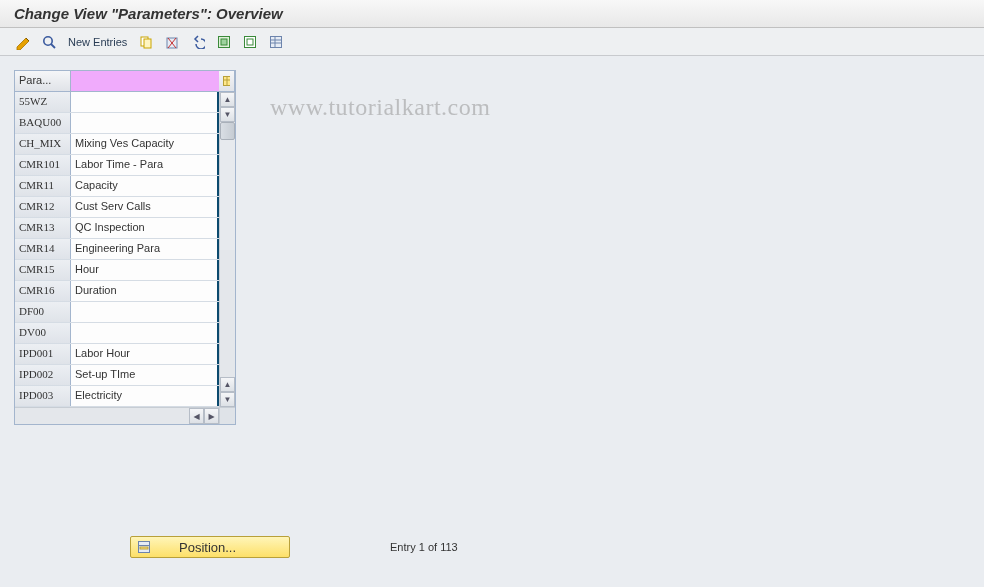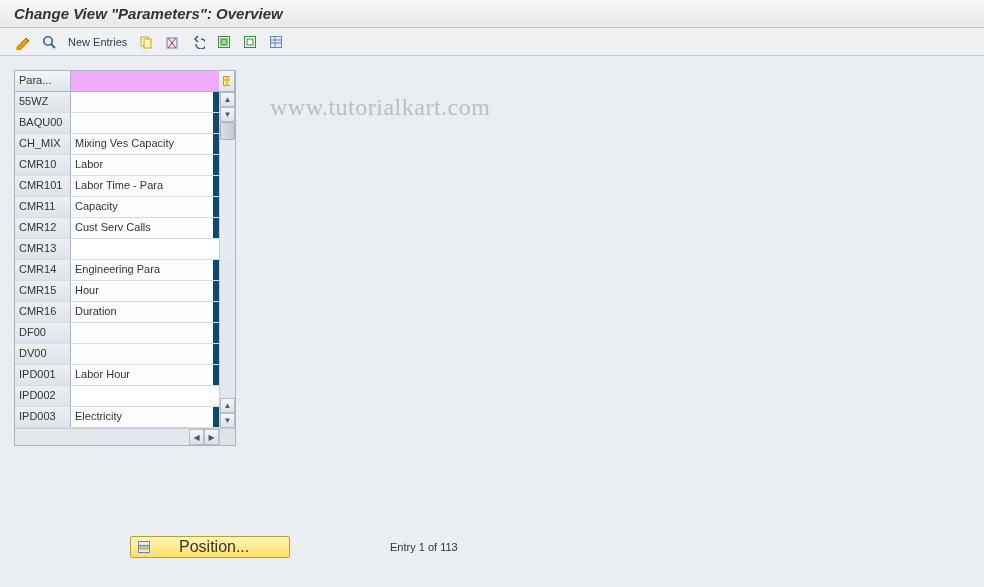--- a/index.html
+++ b/index.html
@@ -105,28 +105,29 @@
     .table-row .td-param {
       width: 56px;
       flex-shrink:0;
       background: linear-gradient(to bottom, #eceff3, #dfe3e9);
       border-right: 1px solid #a3b5cd;
       padding: 3px 4px;
       font-size: 11px;
       color: #333;
       overflow: hidden;
       white-space: nowrap;
+      font-family: Liberation Serif, serif;
     }
     .table-row .td-keyword {
       flex: 1;
       padding: 3px 4px;
       font-size: 11px;
       color: #333;
       background: #fdfdfd;
-      border-right: 6px solid #0c4a6e;
+      border-right: 2px solid #0c4a6e;
       overflow: hidden;
       white-space: nowrap;
     }
     .vscroll {
       width: 16px;
       flex-shrink:0;
       background: #e4e7eb;
       border-left: 1px solid #c7cdd4;
       position: relative;
       display:flex;
@@ -186,21 +187,21 @@
       margin-left: 116px;
       width: 160px;
       height: 22px;
       background: linear-gradient(to bottom, #fff5b8, #fde069);
       border: 1px solid #b8a03a;
       border-radius: 2px;
       display: flex;
       align-items: center;
       padding: 0 6px;
       cursor: pointer;
-      font-size: 16px;
+      font-size: 13px;
       color: #333;
     }
     .position-btn .icon {
       width: 14px;
       height: 14px;
       margin-right: 28px;
       display:flex;align-items:center;justify-content:center;
     }
     .entry-status {
       margin-left: 100px;
@@ -305,37 +306,34 @@
           </div>
           <div class="table-row">
             <div class="td-param">BAQU00</div>
             <div class="td-keyword"></div>
           </div>
           <div class="table-row">
             <div class="td-param">CH_MIX</div>
             <div class="td-keyword">Mixing Ves Capacity</div>
           </div>
           <div class="table-row">
-            <div class="td-param">CMR10</div>
-            <div class="td-keyword">Labor</div>
-          </div>
-          <div class="table-row">
             <div class="td-param">CMR101</div>
             <div class="td-keyword">Labor Time - Para</div>
           </div>
           <div class="table-row">
             <div class="td-param">CMR11</div>
             <div class="td-keyword">Capacity</div>
           </div>
           <div class="table-row">
             <div class="td-param">CMR12</div>
             <div class="td-keyword">Cust Serv Calls</div>
           </div>
           <div class="table-row">
             <div class="td-param">CMR13</div>
+            <div class="td-keyword">QC Inspection</div>
           </div>
           <div class="table-row">
             <div class="td-param">CMR14</div>
             <div class="td-keyword">Engineering Para</div>
           </div>
           <div class="table-row">
             <div class="td-param">CMR15</div>
             <div class="td-keyword">Hour</div>
           </div>
           <div class="table-row">
@@ -349,20 +347,21 @@
           <div class="table-row">
             <div class="td-param">DV00</div>
             <div class="td-keyword"></div>
           </div>
           <div class="table-row">
             <div class="td-param">IPD001</div>
             <div class="td-keyword">Labor Hour</div>
           </div>
           <div class="table-row">
             <div class="td-param">IPD002</div>
+            <div class="td-keyword">Set-up TIme</div>
           </div>
           <div class="table-row">
             <div class="td-param">IPD003</div>
             <div class="td-keyword">Electricity</div>
           </div>
         </div>
       <div class="vscroll">
         <div class="arrow">▲</div>
         <div class="arrow">▼</div>
         <div class="track">

